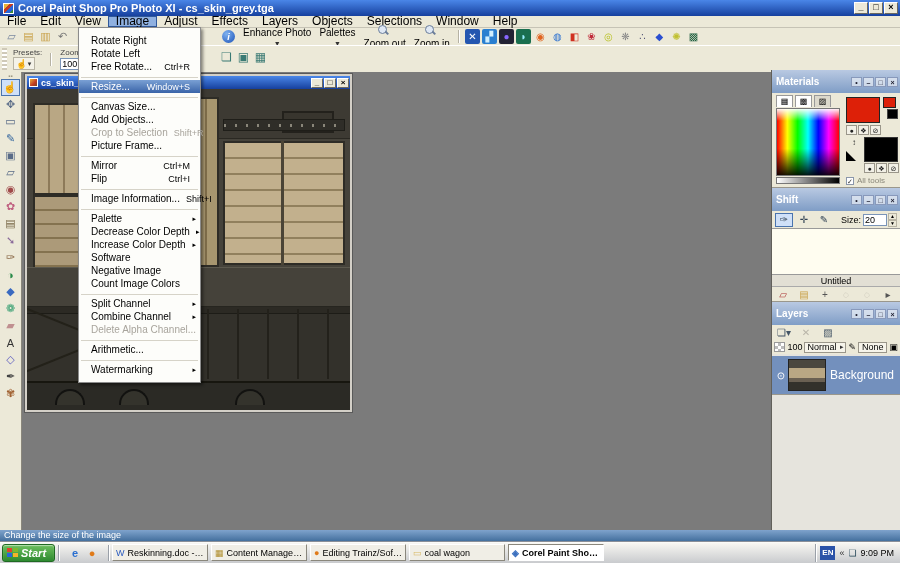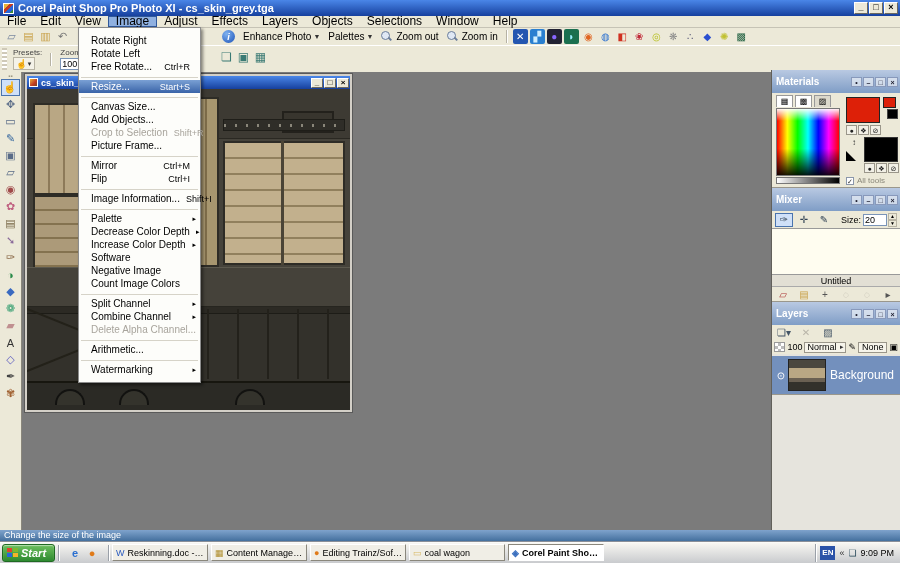--- a/index.html
+++ b/index.html
@@ -30,21 +30,21 @@
   .menubar .mb-item { padding:0 7px; line-height:11px; font-size:12px; }
   .menubar .mb-item.active { background:#8fb0e0; border:1px solid #30589a; line-height:9px; }
   
   .toolbar1 { position:absolute; left:0; top:28px; width:900px; height:17px;
     background:var(--chrome); display:flex; align-items:center; padding-left:3px; }
   .toolbar2 { position:absolute; left:0; top:45px; width:900px; height:27px;
     background:var(--chrome); border-top:1px solid #fff; display:flex; align-items:center; }
   .tb-icon { width:15px; height:15px; display:inline-flex; align-items:center; justify-content:center;
     font-size:11px; margin:0 1px; }
   .tb-sep { width:2px; height:13px; margin:0 4px; border-left:1px solid #b6b2a4; border-right:1px solid #fff; }
-  .tb-text-btn { display:inline-flex; align-items:center; gap:2px; padding:1px 4px; font-size:10px; }
+  .tb-text-btn { display:inline-flex; align-items:center; gap:2px; padding:1px 4px; font-size:10px;flex-direction:column; }
   .tb-caret { font-size:7px; color:#333; }
   .info-circle { width:13px; height:13px; border-radius:50%;
     background:radial-gradient(circle at 35% 30%,#7fb2f0,#1a52b8); color:#fff;
     font-size:9px; font-weight:bold; font-style:italic;
     display:inline-flex; align-items:center; justify-content:center; margin:0 4px; }
   .mag { position:relative; width:11px; height:11px; margin-right:2px; }
   .mag::before { content:""; position:absolute; left:0; top:0; width:7px; height:7px;
     border:1.5px solid #6a7d9a; border-radius:50%; background:#dfe8f4; }
   .mag::after { content:""; position:absolute; left:7px; top:7px; width:4px; height:1.5px;
     background:#6a7d9a; transform:rotate(45deg); }
@@ -534,21 +534,21 @@
     </div>
 
     <div class="mi separator">
       
       
       
     </div>
 
     <div class="mi highlighted">
       <span class="mi-label">Resize...</span>
-      <span class="mi-shortcut">Start+S</span>
+      <span class="mi-shortcut">Window+S</span>
       <span class="mi-arrow"></span>
     </div>
 
     <div class="mi separator">
       
       
       
     </div>
 
     <div class="mi">
@@ -738,21 +738,21 @@
         </div>
       <div class="alltools">
         <span class="checkbox">✓</span>
         <span>All tools</span>
       </div>
     </div>
   </div>
 
   <div class="palette">
     <div class="palette-header">
-      <span class="ph-title">Mixer</span>
+      <span class="ph-title">Shift</span>
       <span style="display:inline-flex;">
 
       <span class="ph-btn"><span>•</span></span>
           <span class="ph-btn"><span>–</span></span>
           <span class="ph-btn"><span>□</span></span>
           <span class="ph-btn"><span>×</span></span>
         </span>
     </div>
     <div class="mixer-toolbar">
       <span style="display:inline-flex;gap:2px;">

